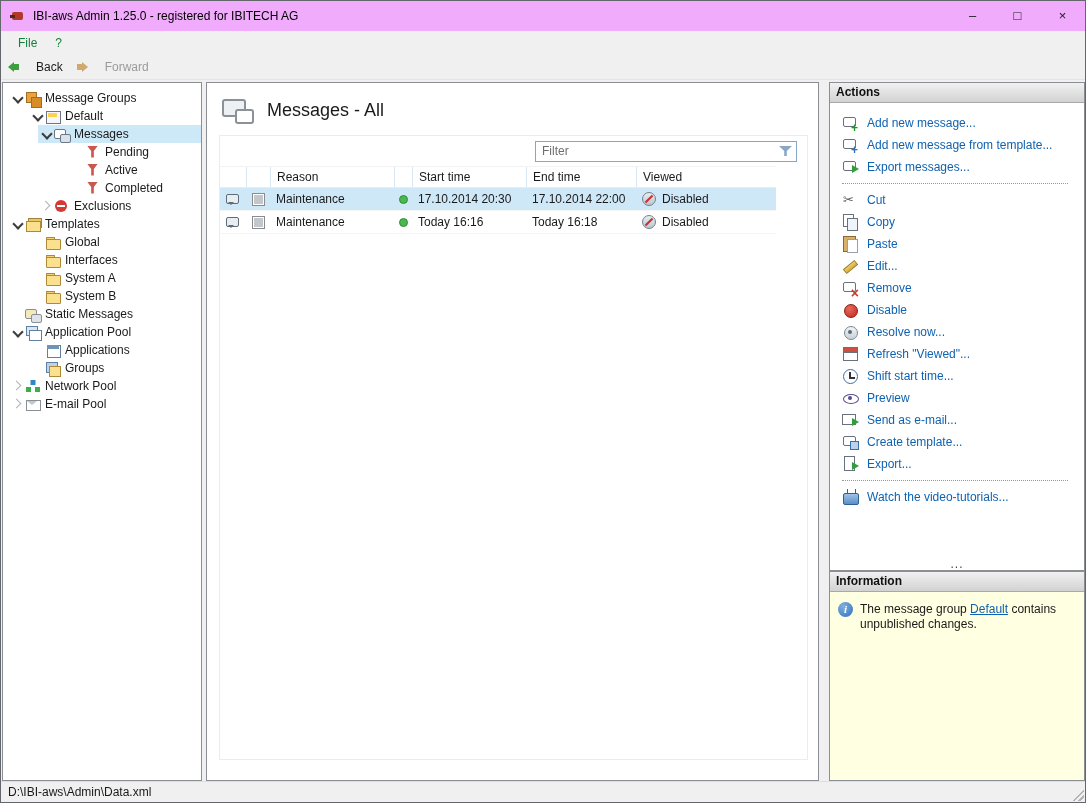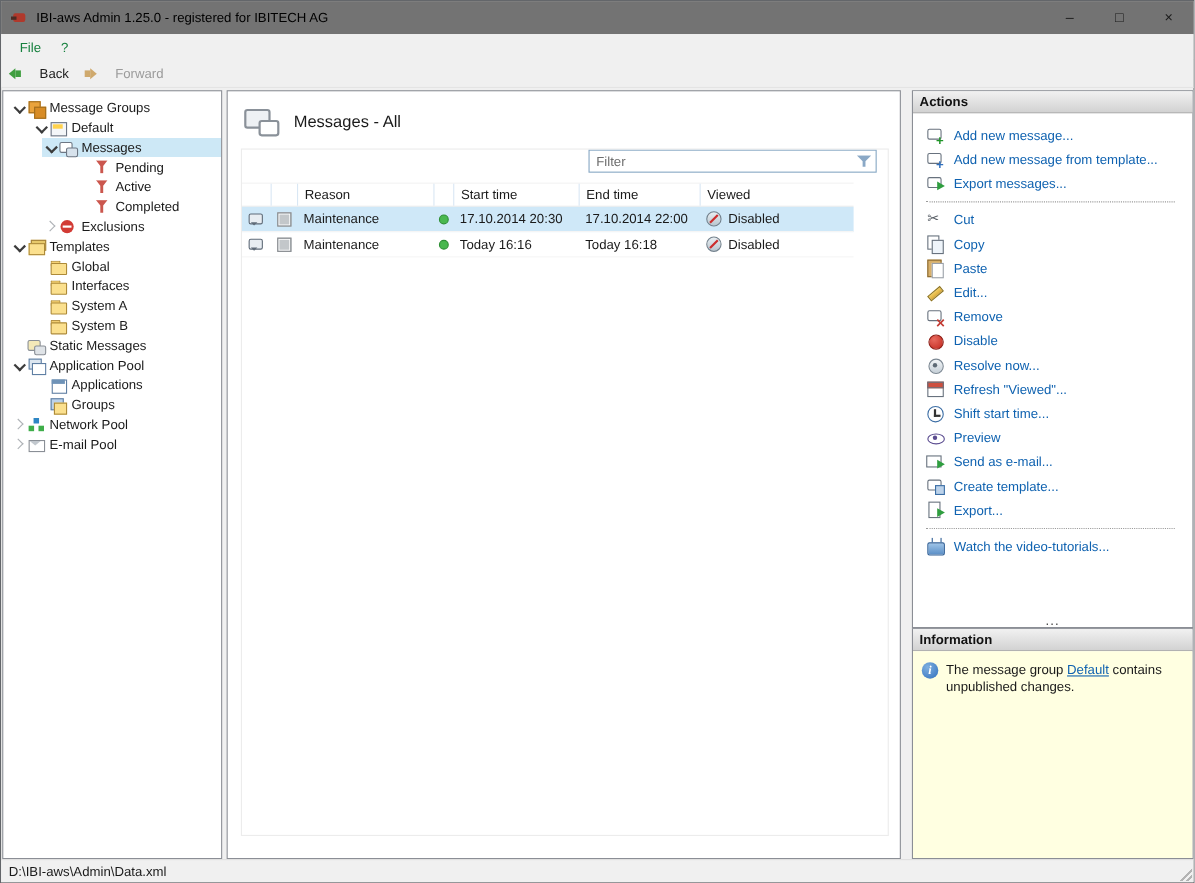--- a/index.html
+++ b/index.html
@@ -1,21 +1,21 @@
 <!DOCTYPE html>
 <html><head>
 <meta charset="utf-8">
 <style>
   *{box-sizing:border-box;margin:0;padding:0}
   html,body{background:#c8c8c8}
   body{font-family:"Liberation Sans",sans-serif;font-size:12px;color:#1a1a1a}
   .window{width:1086px;height:803px;background:#f0f0f0;border:1px solid #63666a;display:flex;flex-direction:column;position:relative}
 
   
-  .titlebar{height:30px;background:#737373;display:flex;align-items:center;flex:0 0 30px}
+  .titlebar{height:30px;background:#f0abfc;display:flex;align-items:center;flex:0 0 30px}
   .appicon{width:16px;height:16px;margin:0 7px 0 9px;position:relative;flex:0 0 16px}
   .appicon::before{content:"";position:absolute;left:2px;top:4px;width:11px;height:8px;background:#b0392c;border-radius:2px}
   .appicon::after{content:"";position:absolute;left:0;top:7px;width:5px;height:3px;background:#4a2b24}
   .title{font-size:12px;color:#000}
   .wctrl{margin-left:auto;display:flex;height:30px}
   .wbtn{width:45px;height:30px;text-align:center;line-height:30px;font-size:13px;color:#1a1a1a;cursor:default}
 
   
   .menubar{height:23px;background:#f0f0f0;display:flex;align-items:center;padding-left:8px;flex:0 0 23px}
   .mi{padding:2px 9px;color:#15803d}
@@ -77,23 +77,23 @@
   .ic-mail::before{content:"";position:absolute;left:1px;top:3px;width:13px;height:9px;background:#fff;border:1px solid #8a8f96}
   .ic-mail::after{content:"";position:absolute;left:2px;top:4px;width:0;height:0;border-left:5.5px solid transparent;border-right:5.5px solid transparent;border-top:4px solid #c2c8ce}
   .ic-attr::before{content:"";position:absolute;left:3px;top:2px;width:9px;height:9px;background:#cd5a52;border:1px solid #8f3a34;transform:rotate(45deg)}
   .ic-attr::after{content:"";position:absolute;left:6px;top:5px;width:3px;height:3px;background:#3b6ea5}
 
   
   .main-title{display:flex;align-items:center;gap:14px;padding:14px 0 6px 14px;flex:0 0 auto}
   .big-bubbles{width:32px;height:26px;position:relative;flex:0 0 32px}
   .big-bubbles::before{content:"";position:absolute;left:1px;top:2px;width:20px;height:14px;background:#eef1f4;border:2px solid #8a9199;border-radius:3px}
   .big-bubbles::after{content:"";position:absolute;left:14px;top:12px;width:15px;height:11px;background:#fff;border:2px solid #8a9199;border-radius:3px}
-  .mt{font-size:15px;color:#1a1a1a}
+  .mt{font-size:18px;color:#1a1a1a}
   .listview{flex:1;margin:6px 10px 20px 12px;border:1px solid #ececec;display:flex;flex-direction:column;min-height:0;overflow:hidden}
-  .filterband{height:30px;flex:0 0 30px;display:flex;justify-content:flex-end;align-items:flex-start;padding-right:10px}
+  .filterband{height:30px;flex:0 0 30px;display:flex;justify-content:flex-end;align-items:center;padding-right:10px}
   .filter-box{width:262px;height:21px;border:1px solid #86a7c4;background:#fff;display:flex;align-items:center}
   .filter-box input{border:none;outline:none;flex:1;min-width:0;font-family:"Liberation Sans",sans-serif;font-size:12px;padding:0 6px;color:#333;background:transparent}
   .filter-box input::placeholder{color:#6e6e6e}
   .funnel{width:13px;height:12px;margin-right:4px;flex:0 0 13px;background:#8aa8c6;clip-path:polygon(0 8%,100% 8%,60% 50%,60% 92%,40% 92%,40% 50%)}
   .ghead{height:22px;flex:0 0 22px;display:flex;align-items:stretch;border-top:1px solid #f3f3f3;border-bottom:1px solid #ececec;width:556px}
   .gh{display:flex;align-items:center;padding-left:6px;border-left:1px solid #d9e7f4;color:#1a1a1a}
   .gh:first-child{border-left:none}
   .c1{width:26px;flex:0 0 26px}.c2{width:24px;flex:0 0 24px}.c3{width:124px;flex:0 0 124px}
   .c4{width:18px;flex:0 0 18px}.c5{width:114px;flex:0 0 114px}.c6{width:110px;flex:0 0 110px}.c7{width:140px;flex:0 0 140px}
   .grow{height:23px;flex:0 0 23px;display:flex;align-items:center;width:556px;border-bottom:1px solid #f5f5f5}

